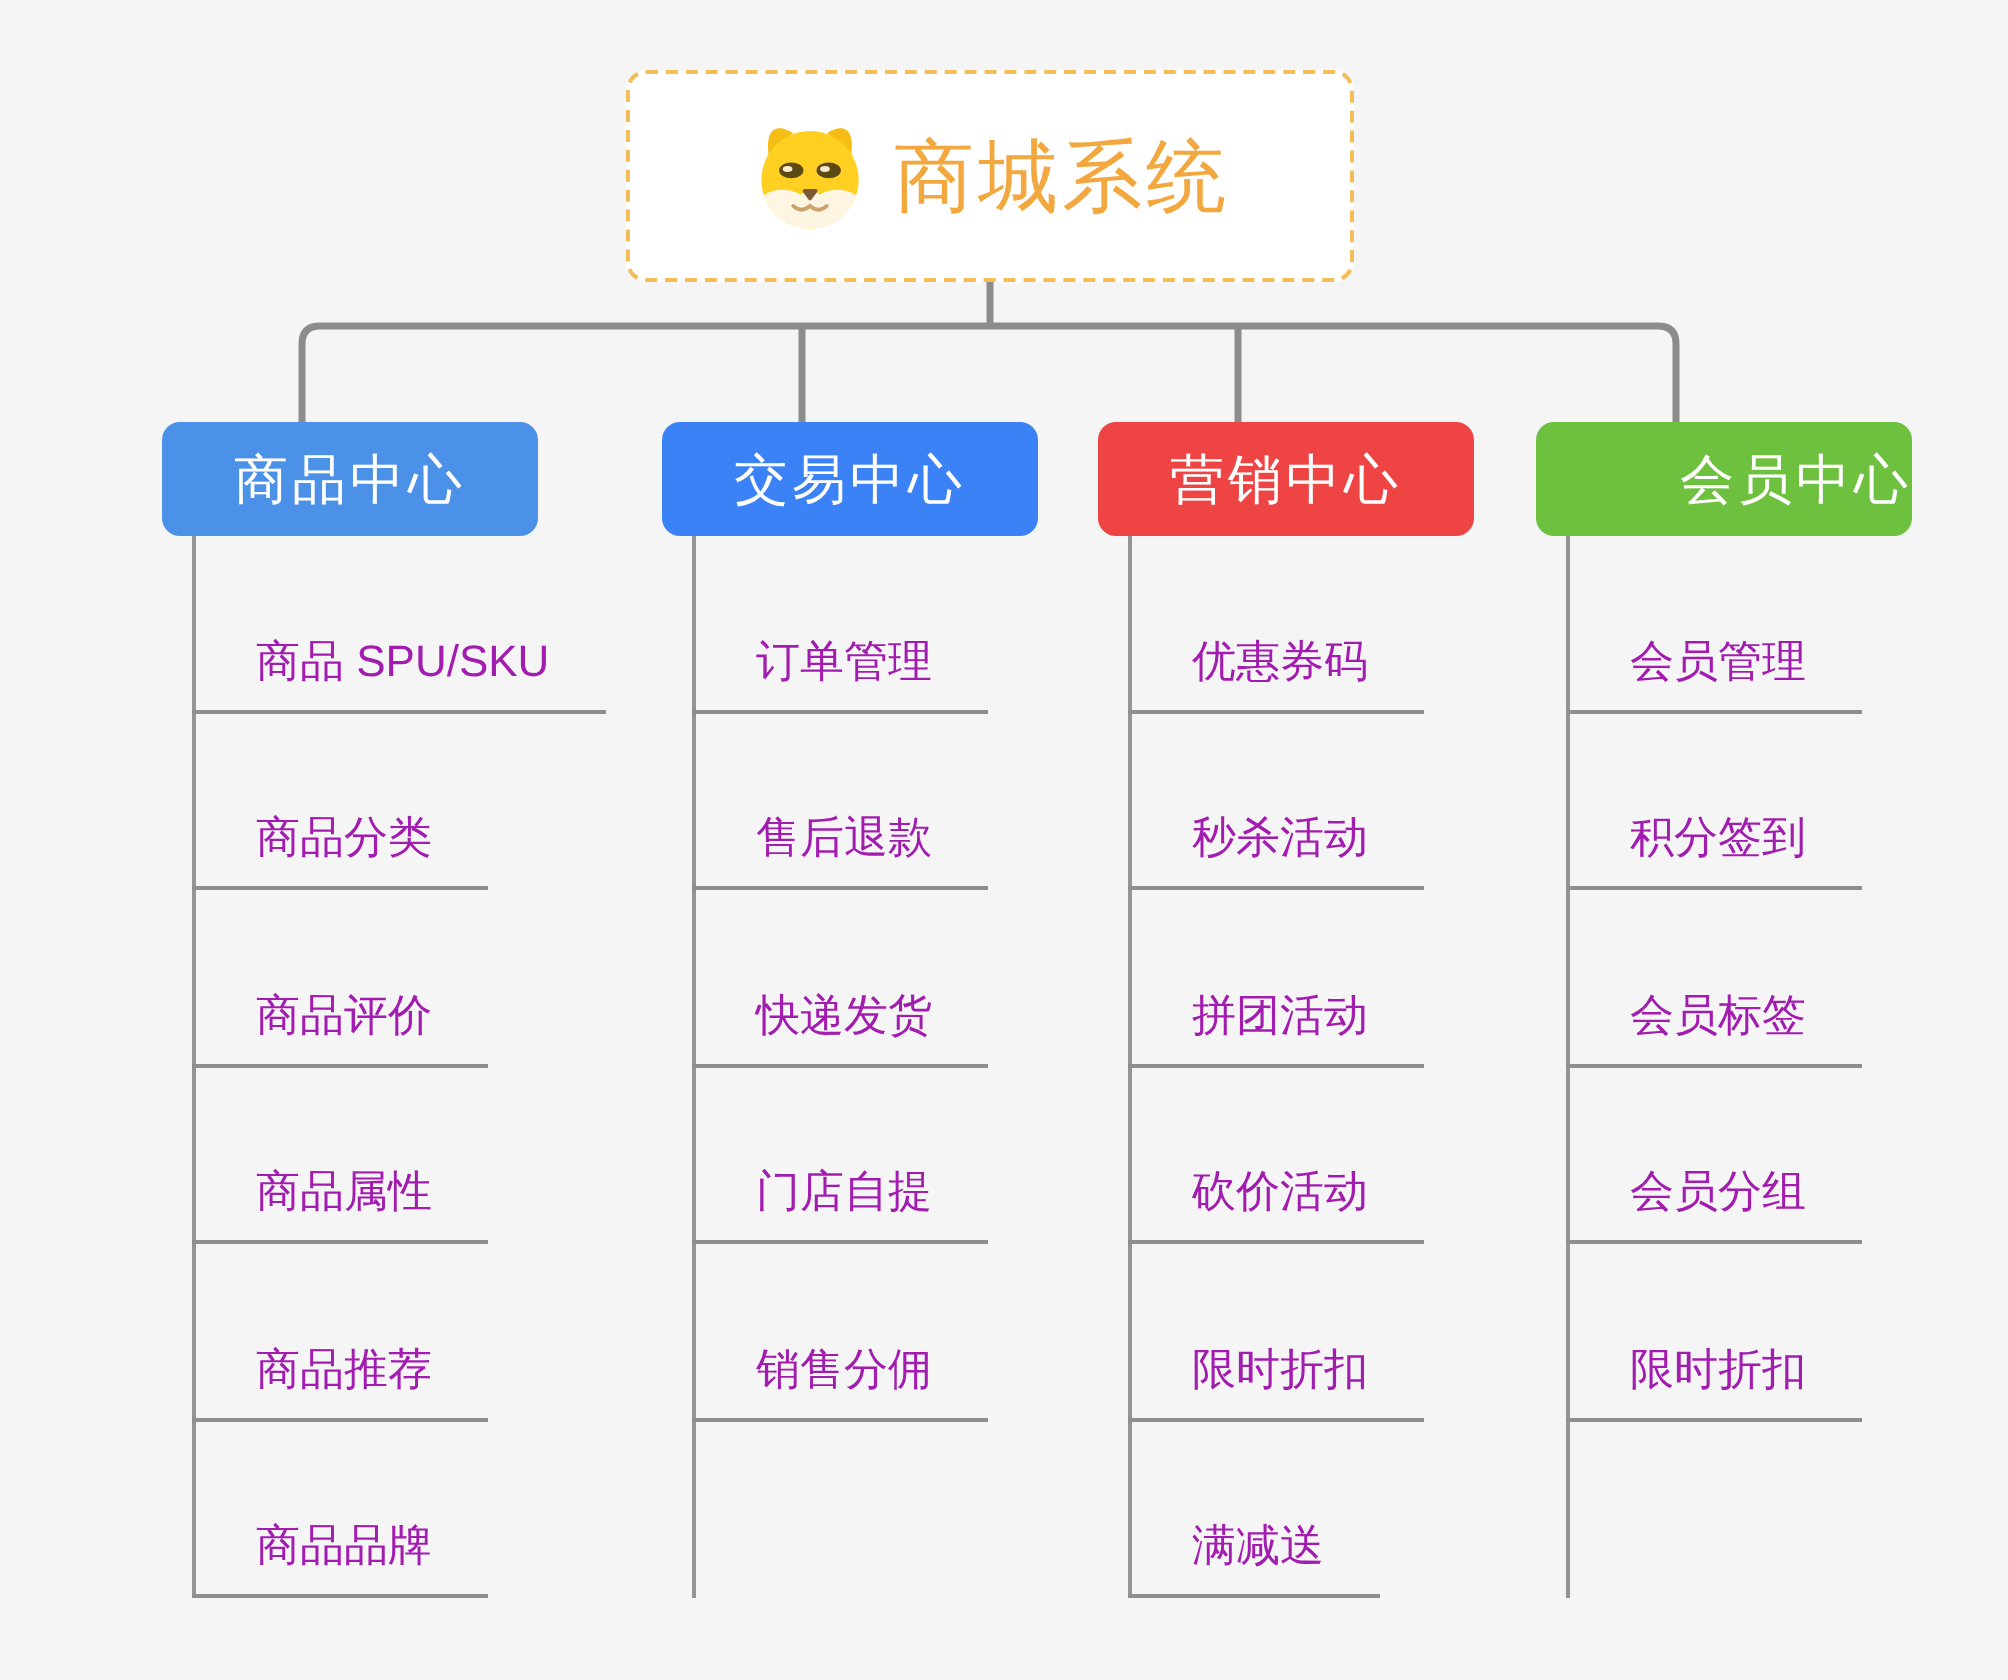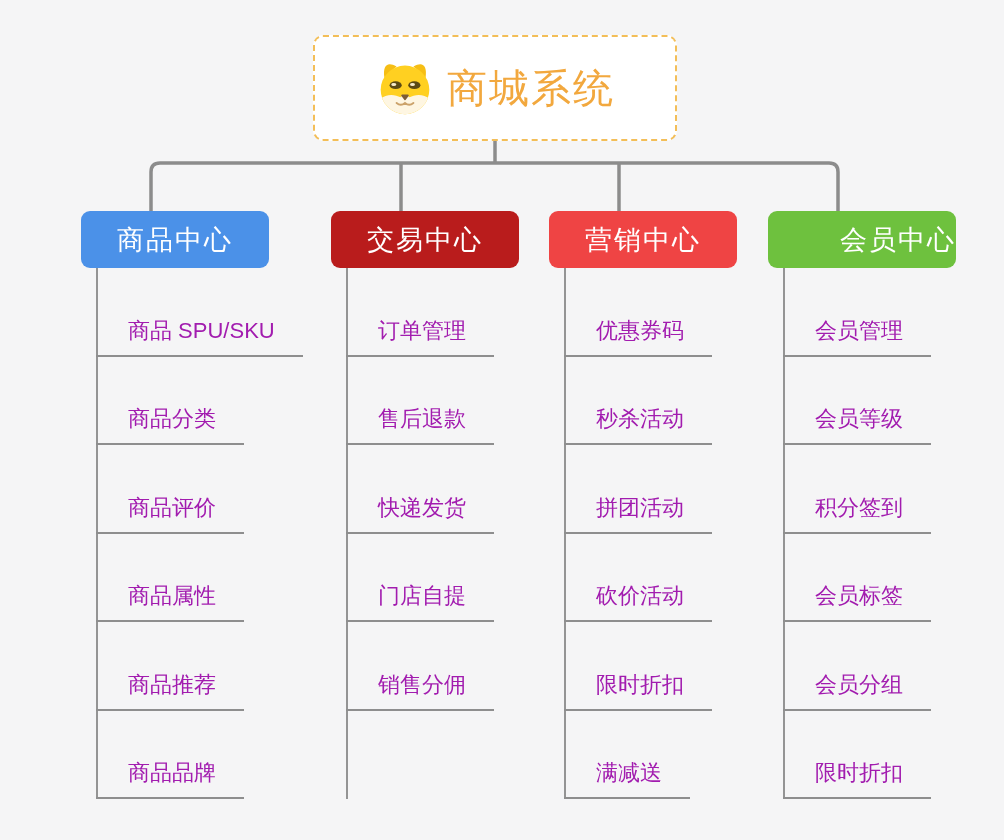--- a/index.html
+++ b/index.html
@@ -100,21 +100,21 @@
       <div class="item-row">
           <span class="leaf">商品推荐</span>
         </div>
       <div class="item-row">
           <span class="leaf">商品品牌</span>
         </div>
     </div>
   </div>
 
   <div class="branch" style="left:307px">
-    <div class="branch-header" style="background: #b91c1c;">
+    <div class="branch-header" style="background: #3b82f6;">
       <span>交易中心</span>
     </div>
     <div class="spine"></div>
     <div class="items">
       <div class="item-row">
           <span class="leaf">订单管理</span>
         </div>
       <div class="item-row">
           <span class="leaf">售后退款</span>
         </div>
@@ -160,23 +160,20 @@
   <div class="branch" style="left:744px">
     <div class="branch-header" style="background: rgb(110, 193, 62); justify-content: flex-end;">
       <span>会员中心</span>
     </div>
     <div class="spine"></div>
     <div class="items">
       <div class="item-row">
           <span class="leaf">会员管理</span>
         </div>
       <div class="item-row">
-          <span class="leaf">会员等级</span>
-        </div>
-      <div class="item-row">
           <span class="leaf">积分签到</span>
         </div>
       <div class="item-row">
           <span class="leaf">会员标签</span>
         </div>
       <div class="item-row">
           <span class="leaf">会员分组</span>
         </div>
       <div class="item-row">
           <span class="leaf">限时折扣</span>

